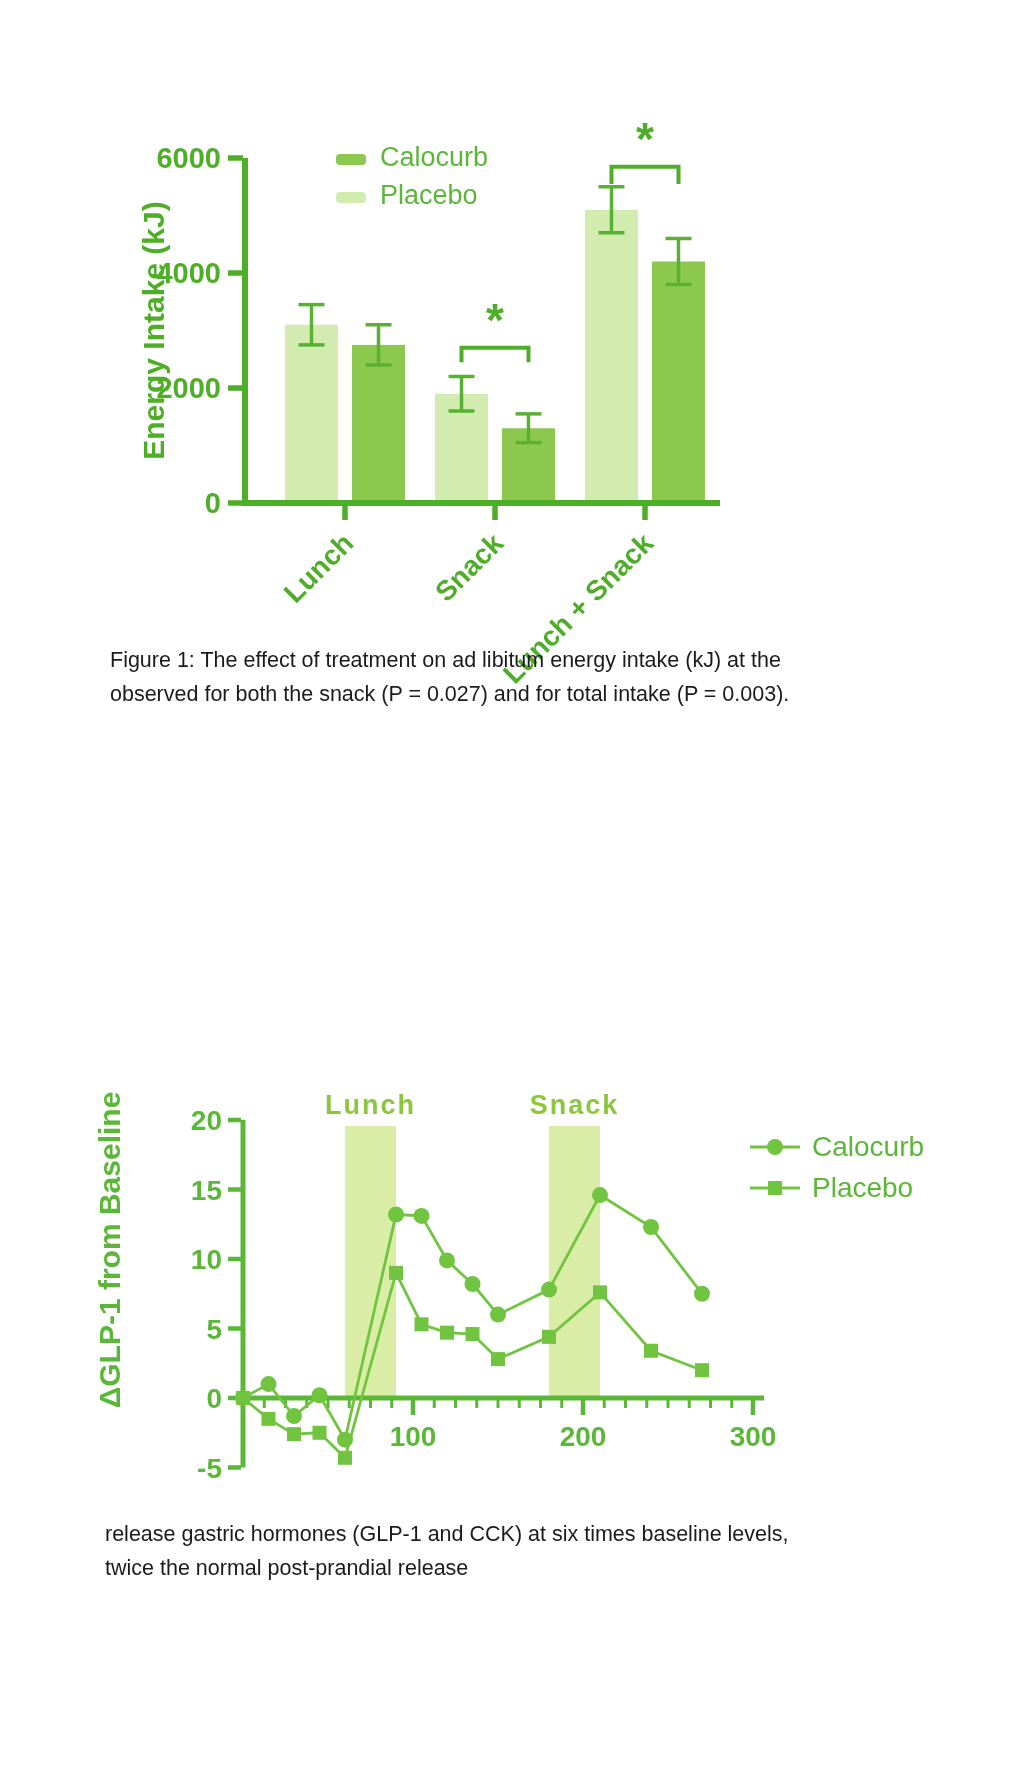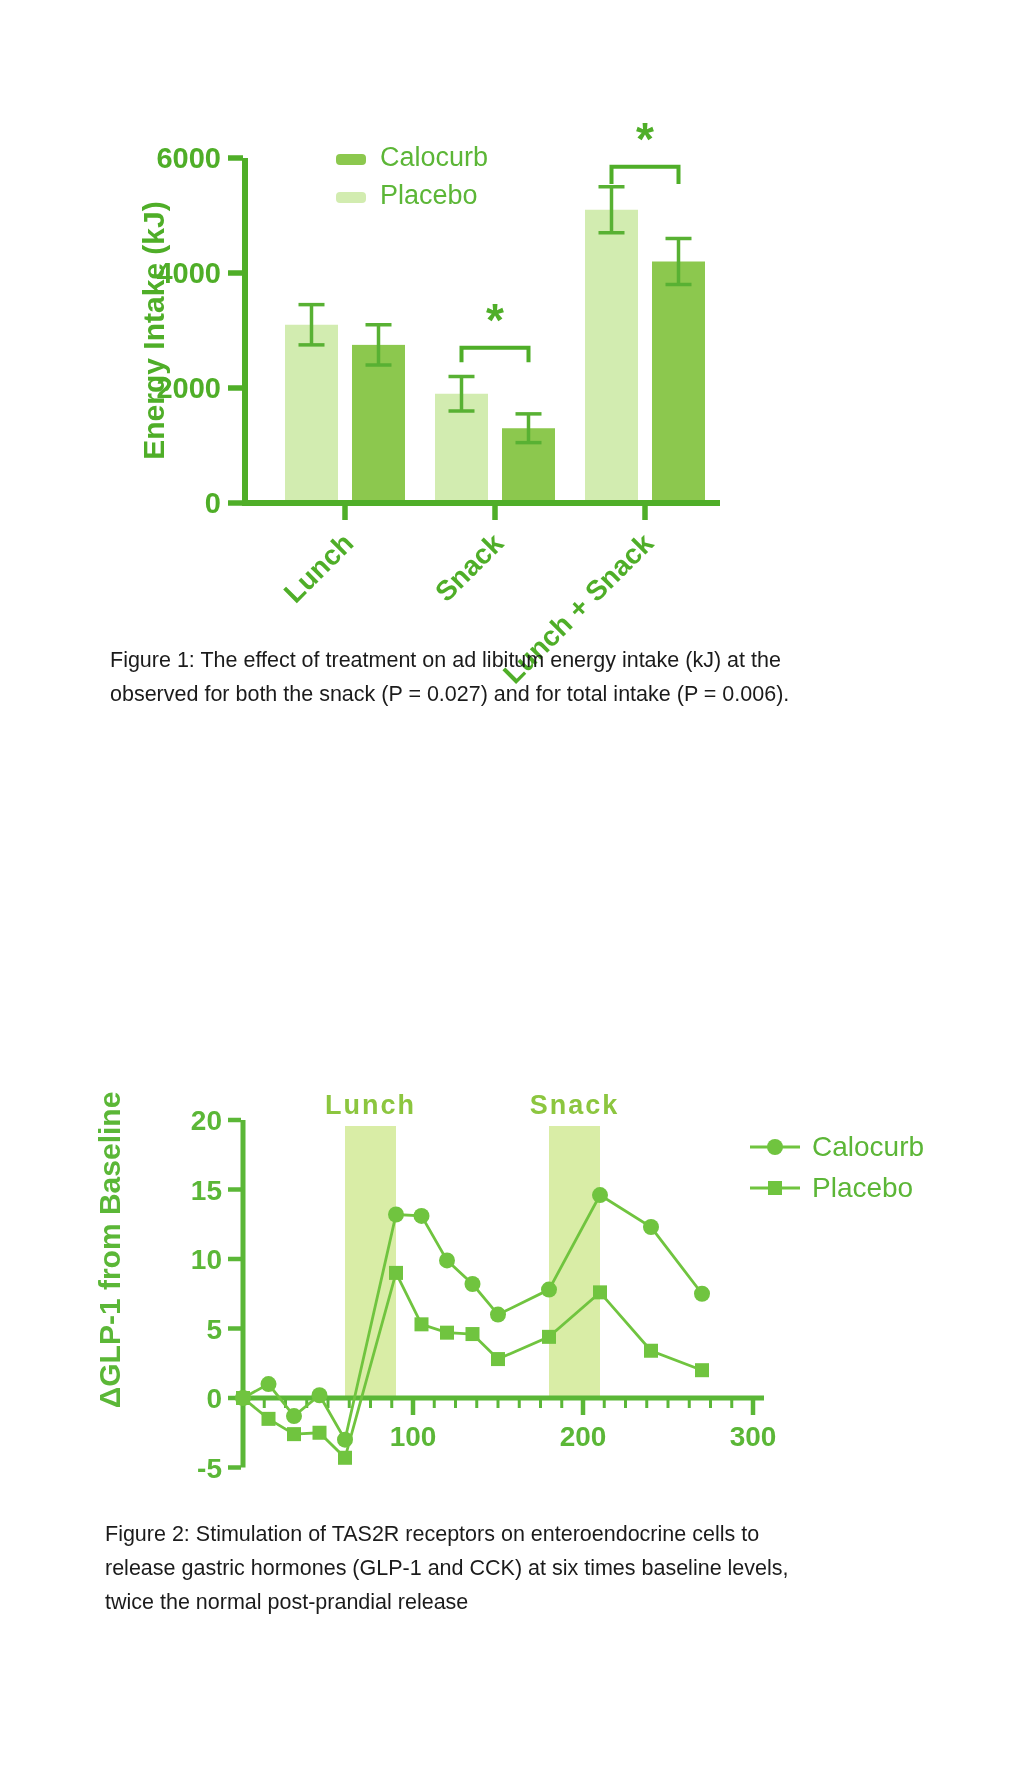--- a/index.html
+++ b/index.html
@@ -81,21 +81,21 @@
       <rect x="196" y="102" width="30" height="11" rx="4" fill="#d2ecb0"></rect>
       <text x="240" y="114" fill="#5cb637" font-size="27" text-anchor="start" font-weight="normal">Placebo</text>
       <polyline points="321.5,272.125 321.5,257.75 388.5,257.75 388.5,272.125" fill="none" stroke="#4fae28" stroke-width="4"></polyline>
       <text x="355" y="245.75" fill="#4fae28" font-size="46" text-anchor="middle" font-weight="bold">*</text>
       <polyline points="471.5,93.875 471.5,76.625 538.5,76.625 538.5,93.875" fill="none" stroke="#4fae28" stroke-width="4"></polyline>
       <text x="505" y="64.625" fill="#4fae28" font-size="46" text-anchor="middle" font-weight="bold">*</text>
     </svg>
 
   <div id="fig1-caption" class="caption">
       <div>Figure 1: The effect of treatment on ad libitum energy intake (kJ) at the</div>
-      <div>observed for both the snack (P = 0.027) and for total intake (P = 0.006).</div>
+      <div>observed for both the snack (P = 0.027) and for total intake (P = 0.003).</div>
     </div>
 
   <svg id="fig2-chart" class="chart-svg" viewBox="0 0 940 560">
       <rect x="285" y="176" width="51" height="272" fill="#d9eda6"></rect>
       <text x="310.5" y="164" fill="#8cc63f" font-size="27" text-anchor="middle" font-weight="bold" letter-spacing="2">Lunch</text>
       <rect x="489" y="176" width="51" height="272" fill="#d9eda6"></rect>
       <text x="514.5" y="164" fill="#8cc63f" font-size="27" text-anchor="middle" font-weight="bold" letter-spacing="2">Snack</text>
       <line x1="183" y1="170" x2="183" y2="517.5" stroke="#5bb737" stroke-width="5"></line>
       <line x1="180.5" y1="448" x2="704" y2="448" stroke="#5bb737" stroke-width="5"></line>
       <line x1="181" y1="517.5" x2="168" y2="517.5" stroke="#5bb737" stroke-width="4.5"></line>
@@ -170,17 +170,16 @@
       <rect x="635" y="413.2" width="14" height="14" fill="#70c43f"></rect>
       <line x1="690" y1="197" x2="740" y2="197" stroke="#70c43f" stroke-width="2.8"></line>
       <circle cx="715" cy="197" r="8" fill="#70c43f"></circle>
       <text x="752" y="206" fill="#5cb637" font-size="28" text-anchor="start" font-weight="normal">Calocurb</text>
       <line x1="690" y1="238" x2="740" y2="238" stroke="#70c43f" stroke-width="2.8"></line>
       <rect x="708" y="231" width="14" height="14" fill="#70c43f"></rect>
       <text x="752" y="247" fill="#5cb637" font-size="28" text-anchor="start" font-weight="normal">Placebo</text>
     </svg>
 
   <div id="fig2-caption" class="caption">
-      <div>Figure 2: Stimulation of TAS2R receptors on enteroendocrine cells to</div>
       <div>release gastric hormones (GLP-1 and CCK) at six times baseline levels,</div>
       <div>twice the normal post-prandial release</div>
     </div>
 </div>
 
 </body></html>

